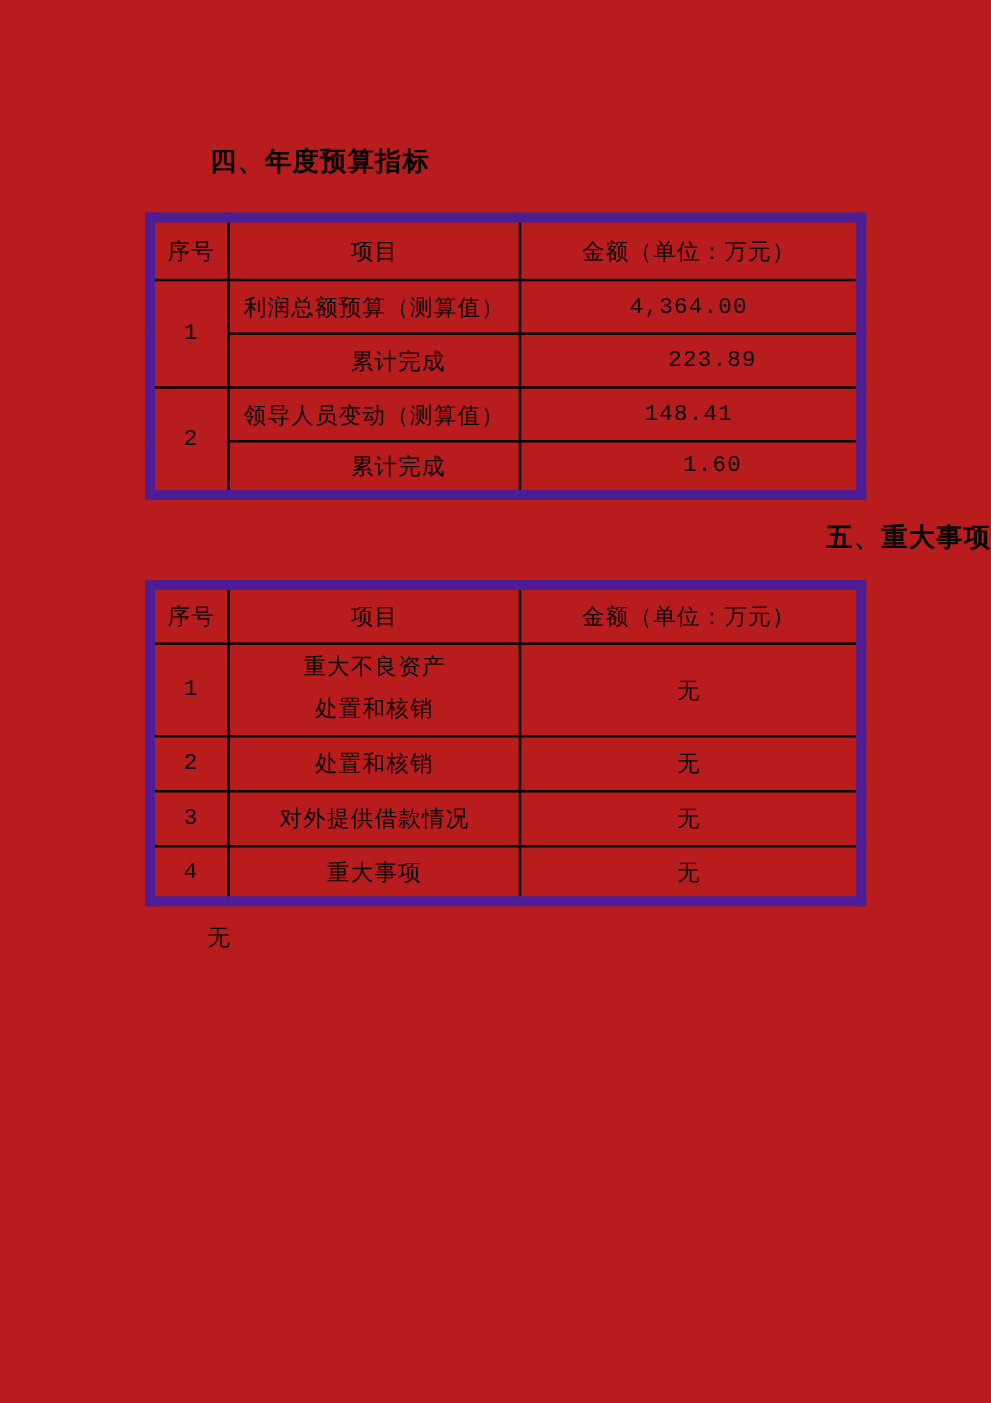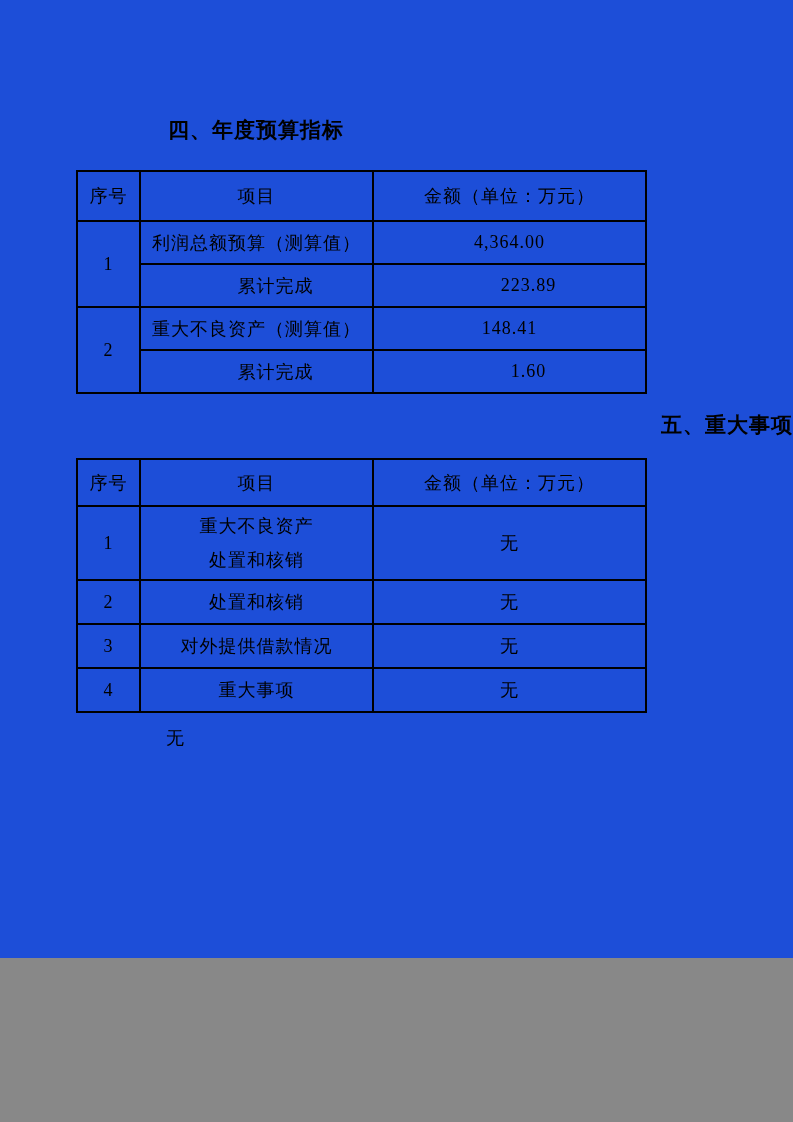--- a/index.html
+++ b/index.html
@@ -1,45 +1,45 @@
 <!DOCTYPE html>
 <html><head>
 <meta charset="utf-8">
 <style>
   html, body { margin: 0; padding: 0; background: #888; }
   .page {
     position: relative;
     width: 793px;
-    height: 958px;
+    height: 1122px;
     margin: 0 auto;
-    background: #1d4ed8;
+    background: #b91c1c;
     color: #000000;
     font-family: "Liberation Serif", serif;
     overflow: hidden;
   }
   .section-heading {
     margin: 0 0 0 168px;
     font-family: "Liberation Sans", sans-serif;
     font-weight: bold;
     font-size: 21px;
     line-height: 26px;
     letter-spacing: 1px;
     color: #000;
   }
   #heading-4 { padding-top: 117px; }
   #heading-5 { margin-top: 18px; text-align: right; }
   #heading-6 { margin-top: 13px; }
 
   table.doc-table {
-    margin-left: 76px;
+    margin-left: 116px;
     border-collapse: collapse;
     table-layout: fixed;
     width: 569px;
-    border: 2px solid #4c1d95;
-    font-family: Liberation Serif, serif;
+    border: 8px solid #4c1d95;
+    font-family: Liberation Mono, monospace;
     font-size: 18px;
     color: #000;
   }
   table.doc-table td, table.doc-table th {
     border: 2px solid #000;
     padding: 0 2px;
     text-align: center;
     vertical-align: middle;
     font-weight: normal;
     letter-spacing: 1px;
@@ -93,21 +93,21 @@
         <td rowspan="2">1</td>
         <td>利润总额预算（测算值）</td>
         <td>4,364.00</td>
       </tr>
       <tr class="sub-row">
         <td>累计完成</td>
         <td>223.89</td>
       </tr>
       <tr>
         <td rowspan="2">2</td>
-        <td>重大不良资产（测算值）</td>
+        <td>领导人员变动（测算值）</td>
         <td>148.41</td>
       </tr>
       <tr class="sub-row">
         <td>累计完成</td>
         <td>1.60</td>
       </tr>
     </tbody>
   </table>
 
   <h2 class="section-heading" id="heading-5">五、重大事项</h2>

